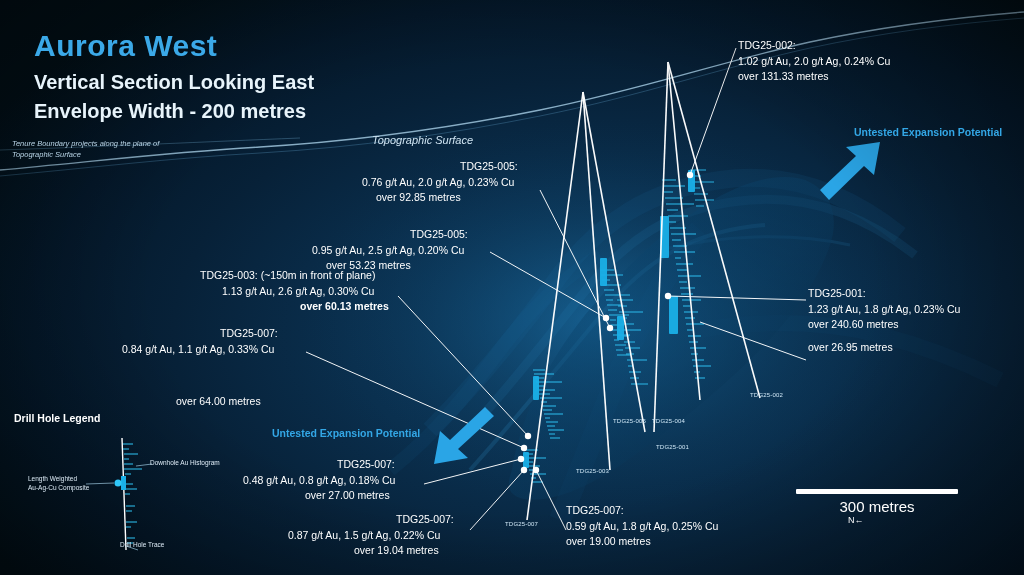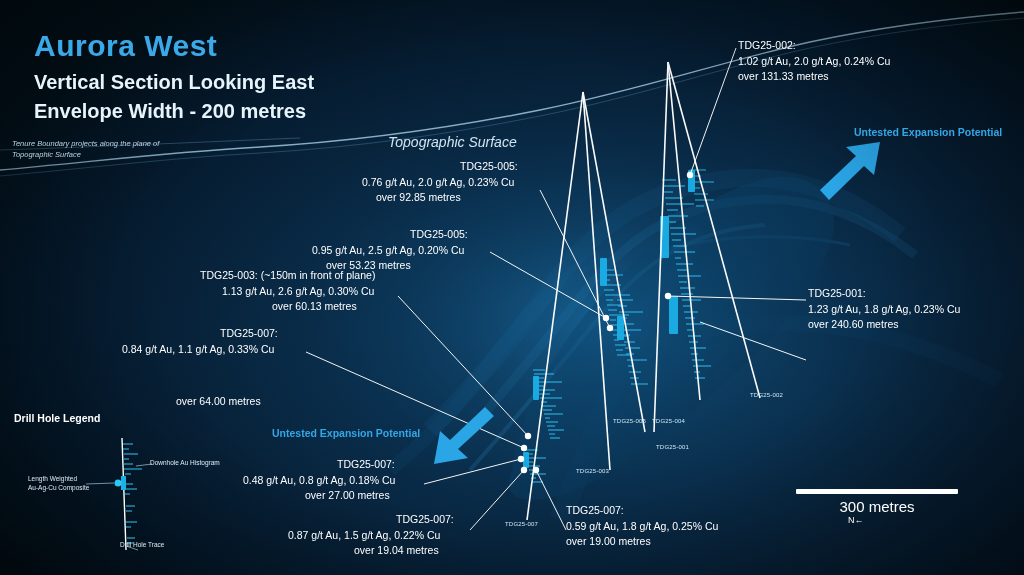--- a/index.html
+++ b/index.html
@@ -65,23 +65,23 @@
     width: 150px;
     font-size: 7.5px;
     font-style: italic;
     color: #b9d4e6;
     line-height: 1.5;
     z-index: 7;
   }
 
   .topo-label {
     position: absolute;
-    left: 388px;
+    left: 372px;
     top: 134px;
-    font-size: 14px;
+    font-size: 11px;
     font-style: italic;
     color: #cfe4f2;
     z-index: 7;
   }
 
   .callout {
     position: absolute;
     z-index: 7;
     font-size: 10.5px;
     line-height: 1.48;
@@ -301,36 +301,37 @@
 
   <div class="callout" style="left:312px; top:227px;">
     <span class="hdr" style="margin-left:98px;">TDG25-005:</span>
     <span class="hdr">0.95 g/t Au, 2.5 g/t Ag, 0.20% Cu</span>
     <span class="hdr" style="margin-left:14px;">over 53.23 metres</span>
   </div>
 
   <div class="callout" style="left:200px; top:268px;">
     <span class="hdr">TDG25-003: (~150m in front of plane)</span>
     <span class="hdr" style="margin-left:22px;">1.13 g/t Au, 2.6 g/t Ag, 0.30% Cu</span>
-    <span class="hdr" style="margin-left:72px;">over 60.13 metres</span>
+    <span class="hdr" style="margin-left:100px;font-weight:bold;">over 60.13 metres</span>
   </div>
 
   <div class="callout" style="left:122px; top:326px;">
     <span class="hdr" style="margin-left:98px;">TDG25-007:</span>
     <span class="hdr">0.84 g/t Au, 1.1 g/t Ag, 0.33% Cu</span>
     <span class="hdr" style="margin-left:54px;margin-top:37px;">over 64.00 metres</span>
   </div>
 
   <div class="callout" style="left:808px; top:286px;">
     <span class="hdr">TDG25-001:</span>
     <span class="hdr">1.23 g/t Au, 1.8 g/t Ag, 0.23% Cu</span>
     <span class="hdr">over 240.60 metres</span>
   </div>
 
   <div class="callout" style="left:808px; top:340px;">
+    <span class="hdr">over 26.95 metres</span>
   </div>
 
   <div class="callout" style="left:243px; top:457px;">
     <span class="hdr" style="margin-left:94px;">TDG25-007:</span>
     <span class="hdr">0.48 g/t Au, 0.8 g/t Ag, 0.18% Cu</span>
     <span class="hdr" style="margin-left:62px;">over 27.00 metres</span>
   </div>
 
   <div class="callout" style="left:288px; top:512px;">
     <span class="hdr" style="margin-left:108px;">TDG25-007:</span>

